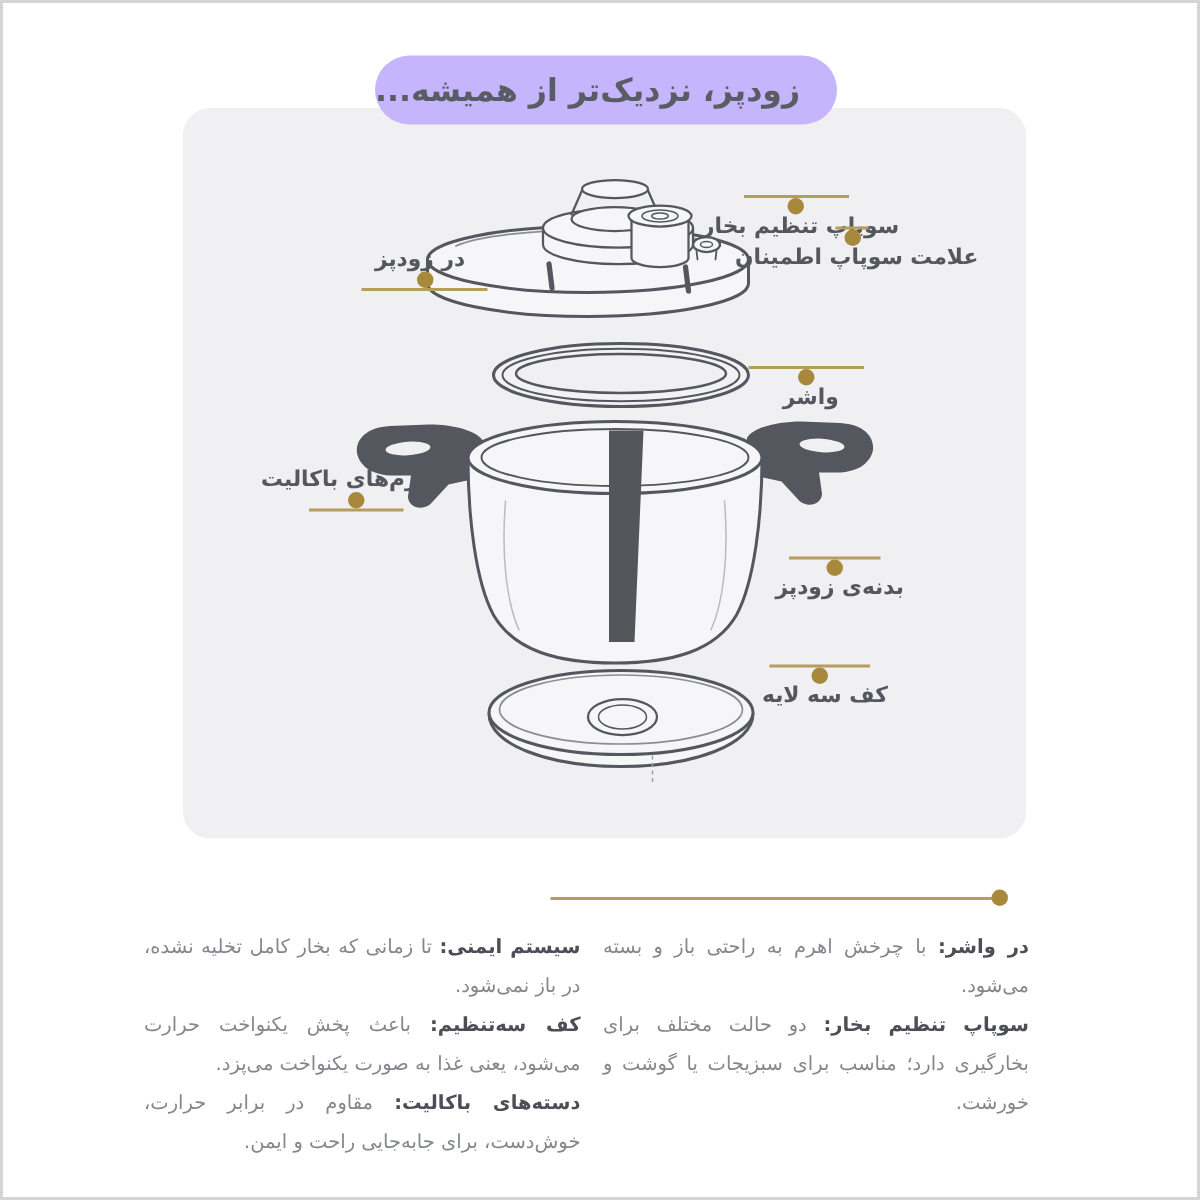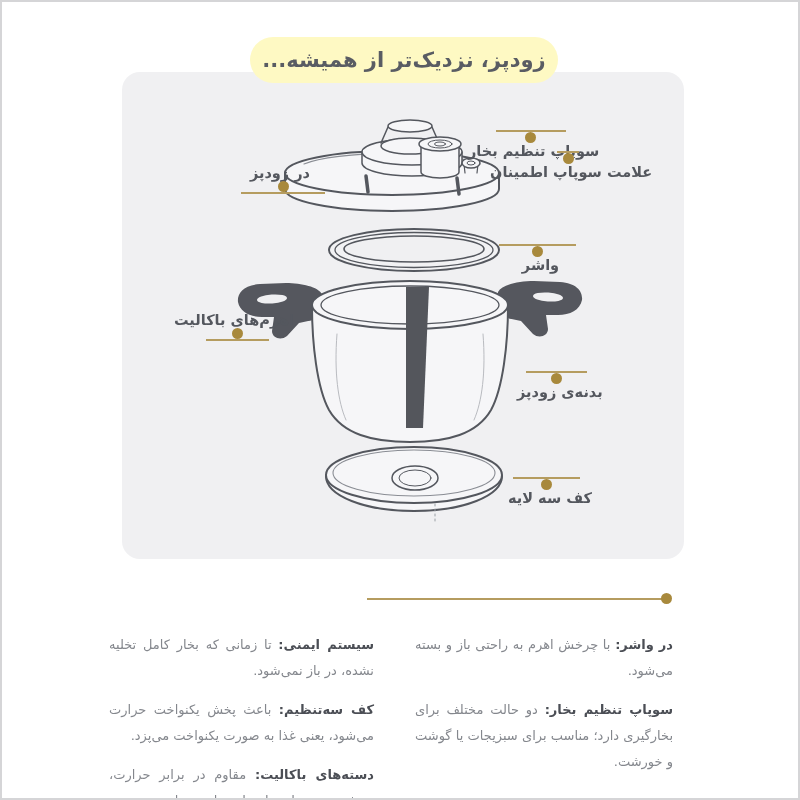--- a/index.html
+++ b/index.html
@@ -4,21 +4,21 @@
 <style>
   html,body{margin:0;padding:0;background:#fff;}
   .page{
     position:relative;width:800px;height:800px;background:#ffffff;
     border:2px solid #d5d5d7;box-sizing:border-box;overflow:hidden;
     font-family:"DejaVu Sans",sans-serif;color:#55585f;
   }
   
   .pill{
     position:absolute;left:248px;top:35px;width:308px;height:46px;
-    background:#fef9c3;border-radius:24px;display:flex;align-items:center;justify-content:center;
+    background:#c4b5fd;border-radius:24px;display:flex;align-items:center;justify-content:flex-start;
     z-index:3;
   }
   .pill span{font-size:21px;font-weight:bold;color:#595c63;direction:rtl;}
   
   .panel{
     position:absolute;left:120px;top:70px;width:562px;height:487px;
     background:#f0f0f2;border-radius:18px;z-index:1;
   }
   .panel svg{position:absolute;left:0;top:0;}
   
@@ -38,21 +38,21 @@
   }
   .rule{position:absolute;left:365px;top:596px;width:296px;height:1.5px;background:#b59c5f;z-index:2;}
   .rule-dot{position:absolute;left:659px;top:591px;width:11px;height:11px;border-radius:50%;background:#a8893c;z-index:2;}
   
   .col{
     position:absolute;top:617px;direction:rtl;text-align:justify;
     font-size:13px;line-height:26px;color:#84878d;z-index:2;
   }
   .col.right-col{left:400px;width:284px;}
   .col.left-col{left:94px;width:291px;}
-  .col p{margin:13px;}
+  .col p{margin:0;}
   .col b{color:#4b4e55;}
 </style>
 </head>
 <body>
 
 <div class="page">
 
   <div class="pill">
     <span>زودپز، نزدیک‌تر از همیشه...</span>
   </div>
@@ -150,21 +150,21 @@
   <div class="lbl left" style="right:498px;top:310px;">
     <span class="txt">اهرم‌های باکالیت</span>
     <div class="dot"></div>
     <div class="line" style="width:63px"></div>
   </div>
   <div class="lbl right" style="left:509px;top:369px;">
     <div class="line" style="width:61px"></div>
     <div class="dot"></div>
     <span class="txt">بدنه‌ی زودپز</span>
   </div>
-  <div class="lbl right" style="left:500px;top:475px;">
+  <div class="lbl right" style="left:500px;top:441px;">
     <div class="line" style="width:67px"></div>
     <div class="dot"></div>
     <span class="txt">کف سه لایه</span>
   </div>
 
   <div class="rule"></div>
   <div class="rule-dot"></div>
 
   <div class="col right-col">
     <p>

